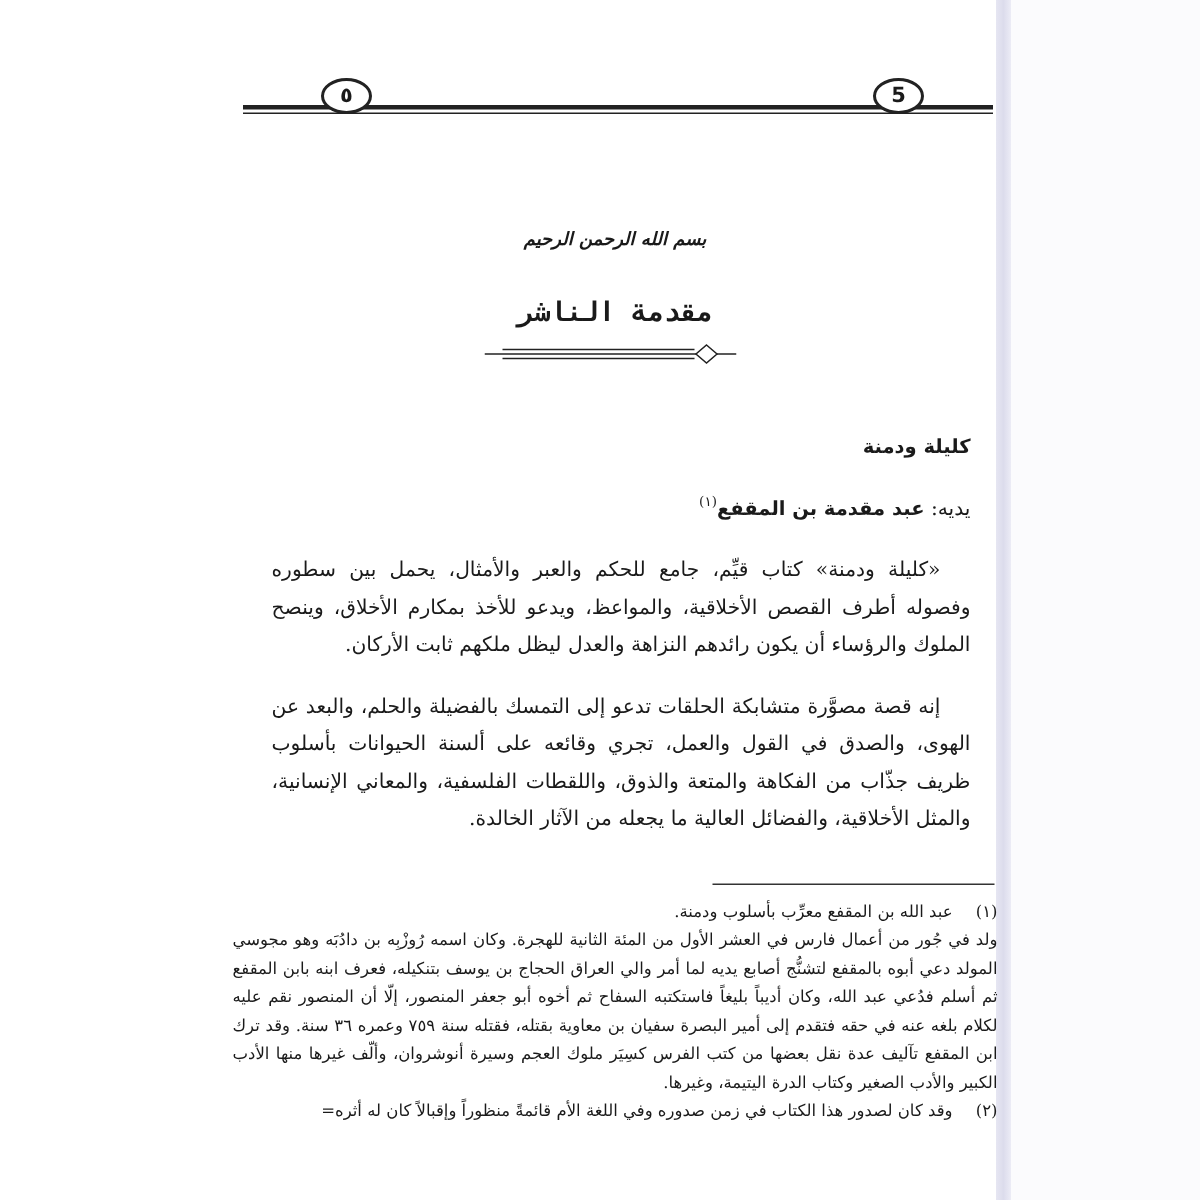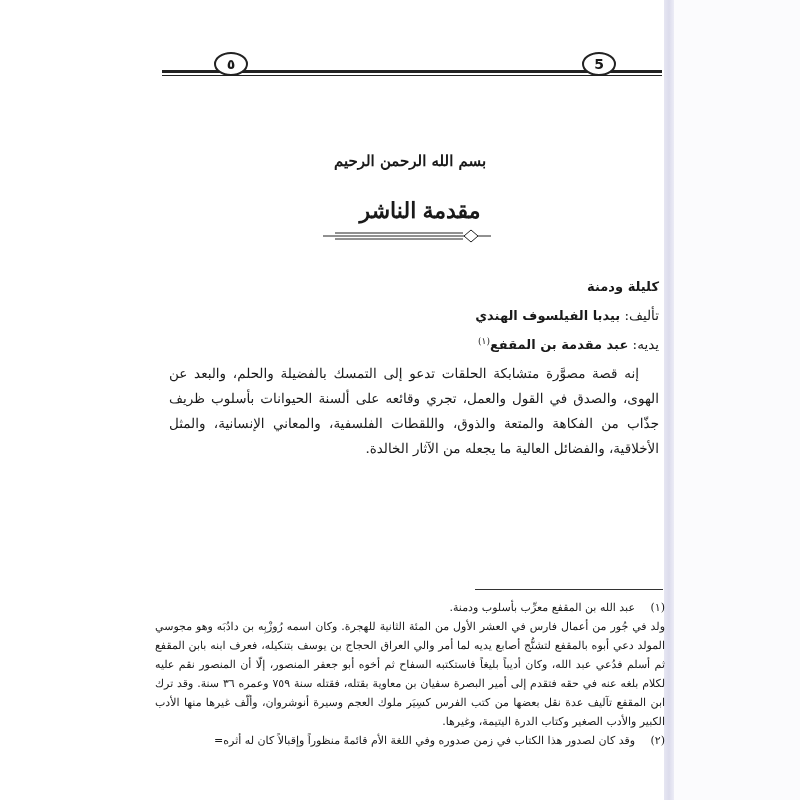--- a/index.html
+++ b/index.html
@@ -70,33 +70,34 @@
       top: 23px;
       height: 1px;
     }
     
     .basmala {
       position: absolute;
       left: 290px;
       top: 152px;
       width: 240px;
       text-align: center;
-      font-size: 15px;
+      font-size: 12px;
       font-weight: bold;
       direction: rtl;
       letter-spacing: 1px;
+      font-style: italic;
     }
     .section-title {
       position: absolute;
-      left: 300px;
+      left: 290px;
       top: 198px;
       width: 240px;
       text-align: center;
-      font-family: Liberation Sans, sans-serif;
-      font-size: 22px;
+      font-family: Liberation Mono, monospace;
+      font-size: 18px;
       font-weight: bold;
       direction: rtl;
       letter-spacing: 2px;
     }
     .title-ornament {
       position: absolute;
       left: 323px;
       top: 229px;
       width: 168px;
       height: 14px;
@@ -106,21 +107,21 @@
       position: absolute;
       left: 165px;
       top: 270px;
       width: 498px;
       direction: rtl;
       text-align: justify;
       font-size: 13.5px;
       line-height: 25px;
     }
     .body-text p {
-      margin: 4px;
+      margin: 16px;
     }
     .book-name {
       font-weight: bold;
       font-family: "DejaVu Sans", sans-serif;
       font-size: 13px;
     }
     .credit-line {
       padding-right: 0;
     }
     .credit-line .value {
@@ -186,26 +187,25 @@
   <svg class="title-ornament" viewBox="0 0 168 14">
     <line x1="0" y1="7" x2="168" y2="7" stroke="#222" stroke-width="1"></line>
     <line x1="12" y1="4" x2="140" y2="4" stroke="#222" stroke-width="1"></line>
     <line x1="12" y1="10" x2="140" y2="10" stroke="#222" stroke-width="1"></line>
     <polygon points="148,1 155,7 148,13 141,7" fill="#fff" stroke="#222" stroke-width="1"></polygon>
   </svg>
 
   <div class="body-text">
     <p class="book-name">كليلة ودمنة</p>
     <p class="credit-line">
-      <span>تأليف:</span>
-      <span class="value">بيدبا الفيلسوف الهندي</span>
-    </p>
-    <p class="credit-line">
       <span>يديه:</span>
       <span class="value">عبد مقدمة بن المقفع</span><sup>(١)</sup>
+    </p>
+    <p class="indent">
+      <span>«كليلة ودمنة»</span><span> كتاب قيِّم، جامع للحكم والعبر والأمثال، يحمل بين سطوره وفصوله أطرف القصص الأخلاقية، والمواعظ، ويدعو للأخذ بمكارم الأخلاق، وينصح الملوك والرؤساء أن يكون رائدهم النزاهة والعدل ليظل ملكهم ثابت الأركان.</span>
     </p>
     <p class="indent">إنه قصة مصوَّرة متشابكة الحلقات تدعو إلى التمسك بالفضيلة والحلم، والبعد عن الهوى، والصدق في القول والعمل، تجري وقائعه على ألسنة الحيوانات بأسلوب ظريف جذّاب من الفكاهة والمتعة والذوق، واللقطات الفلسفية، والمعاني الإنسانية، والمثل الأخلاقية، والفضائل العالية ما يجعله من الآثار الخالدة.</p>
   </div>
 
   <div class="footnote-rule"></div>
 
   <div class="footnotes">
     <div class="fn">
       <span class="fn-mark">(١)</span>
       <div>عبد الله بن المقفع معرِّب بأسلوب ودمنة.</div>

